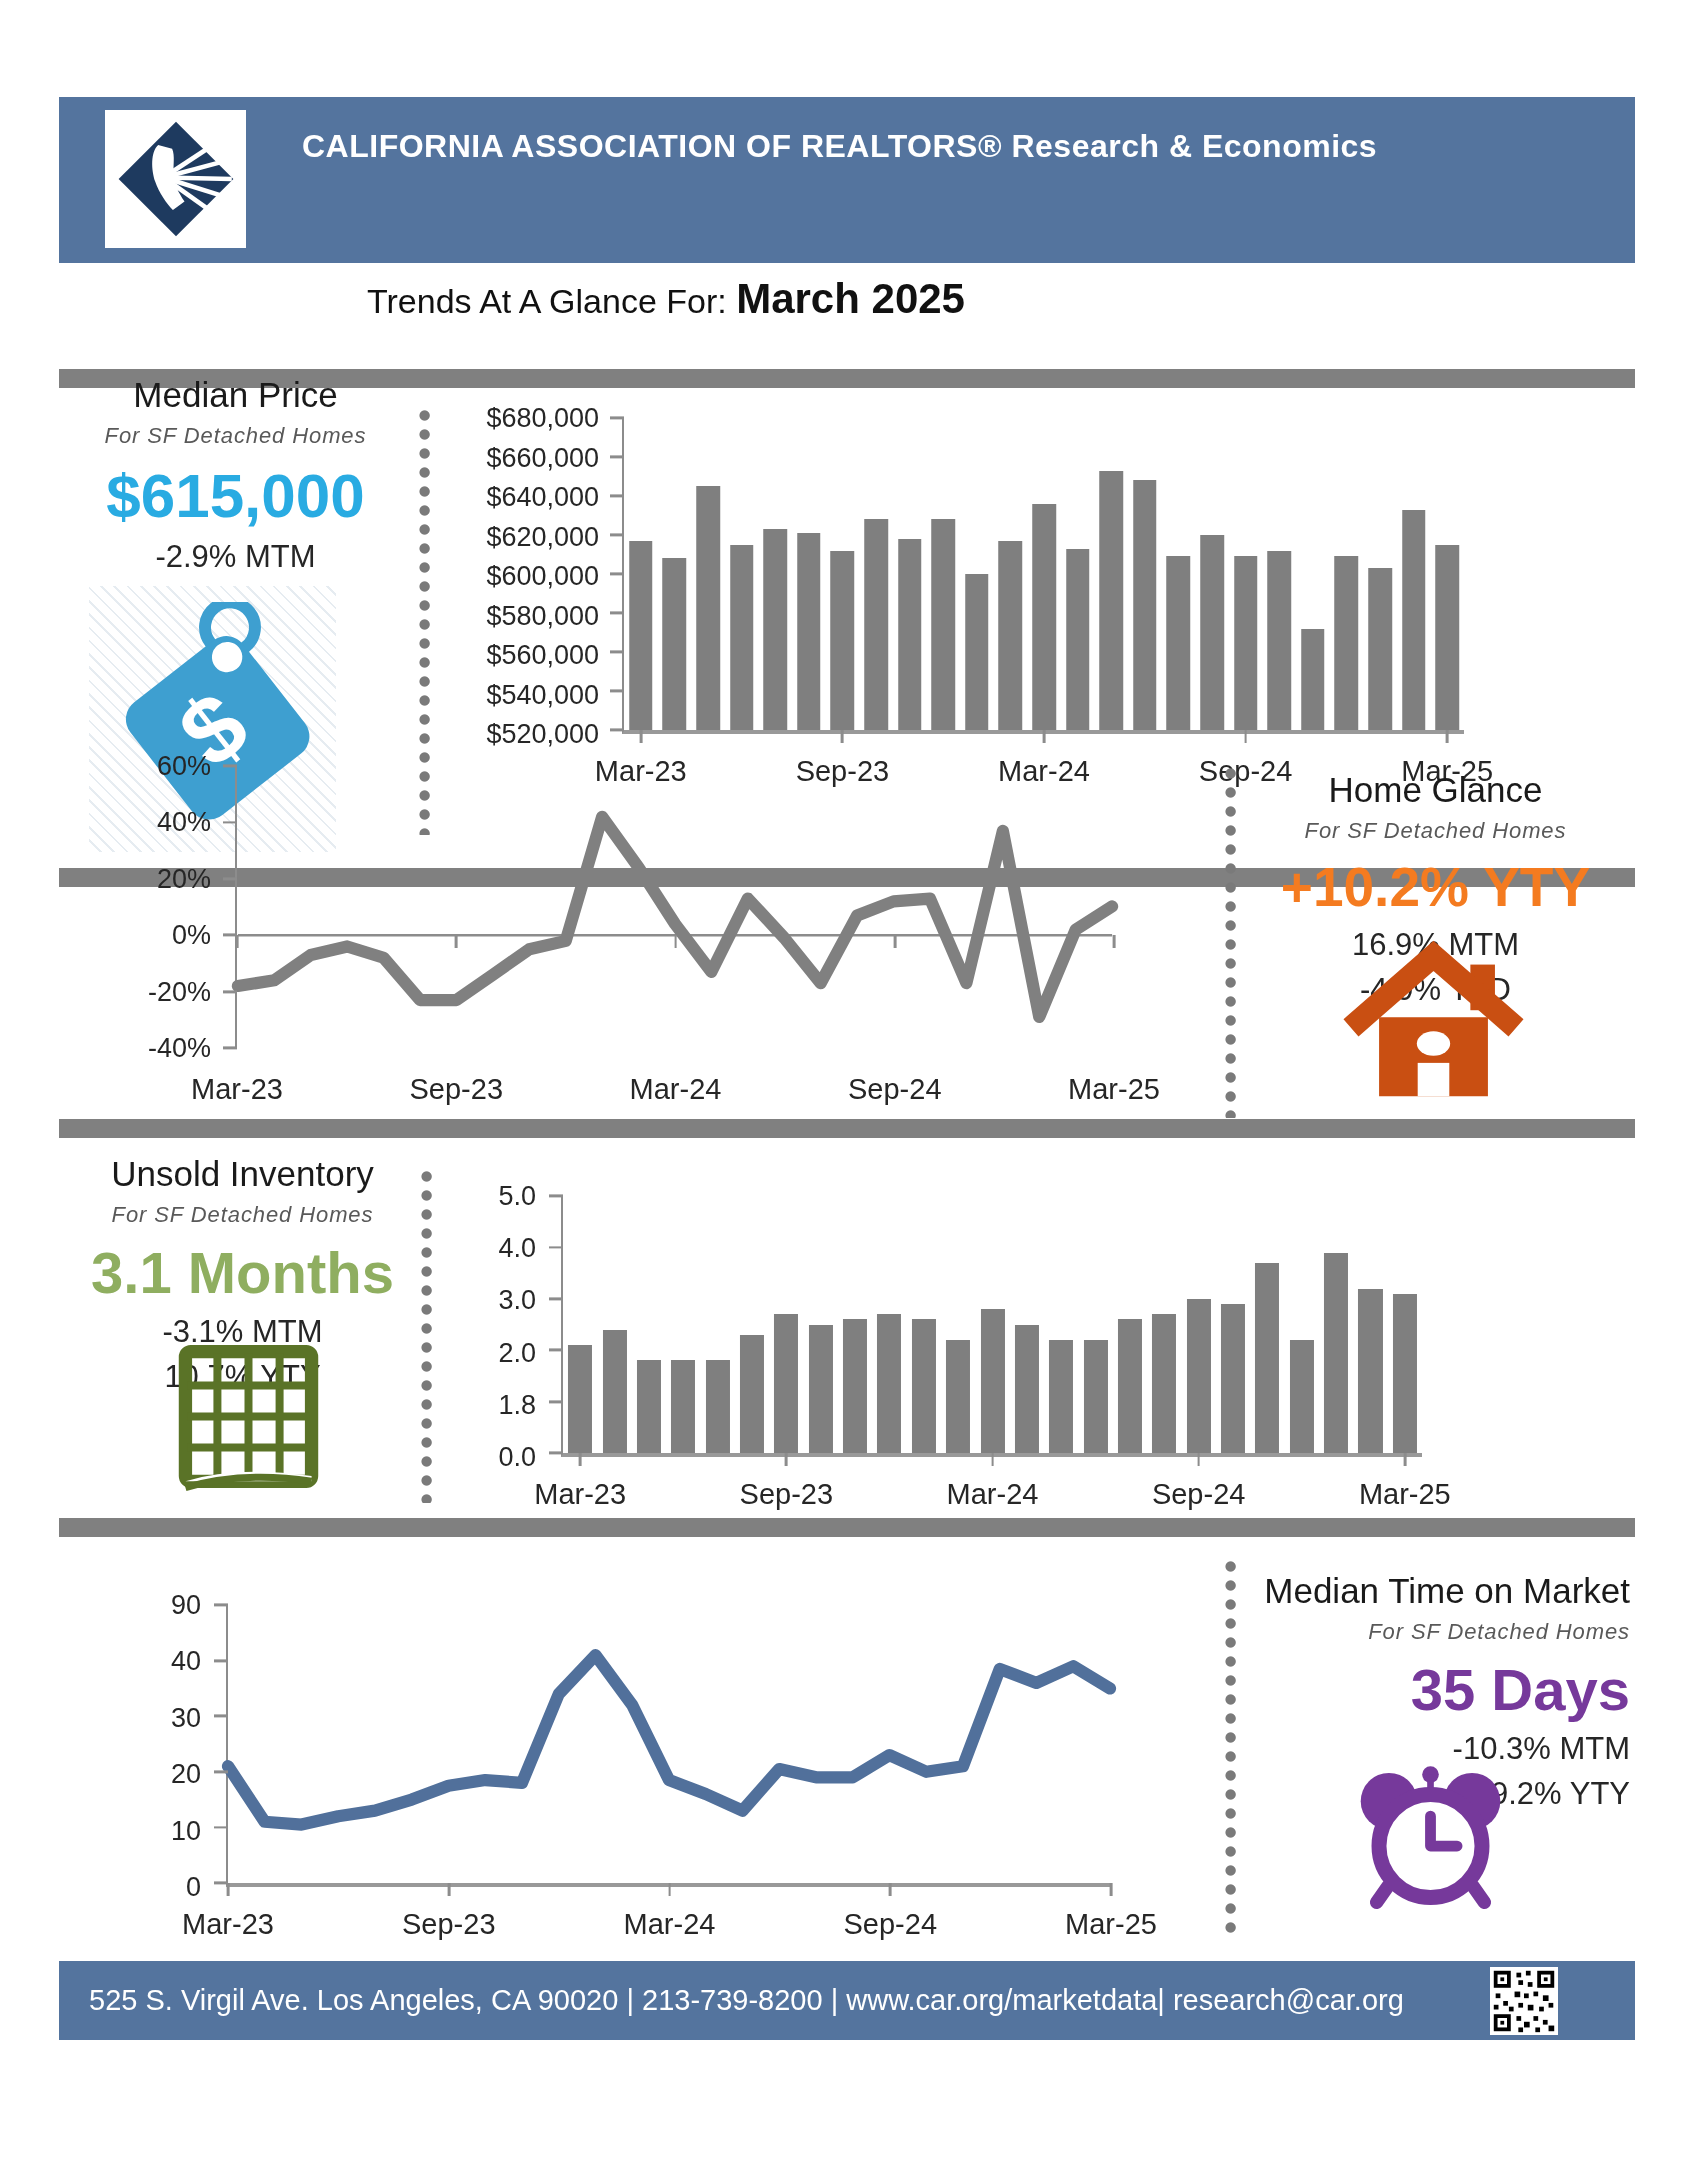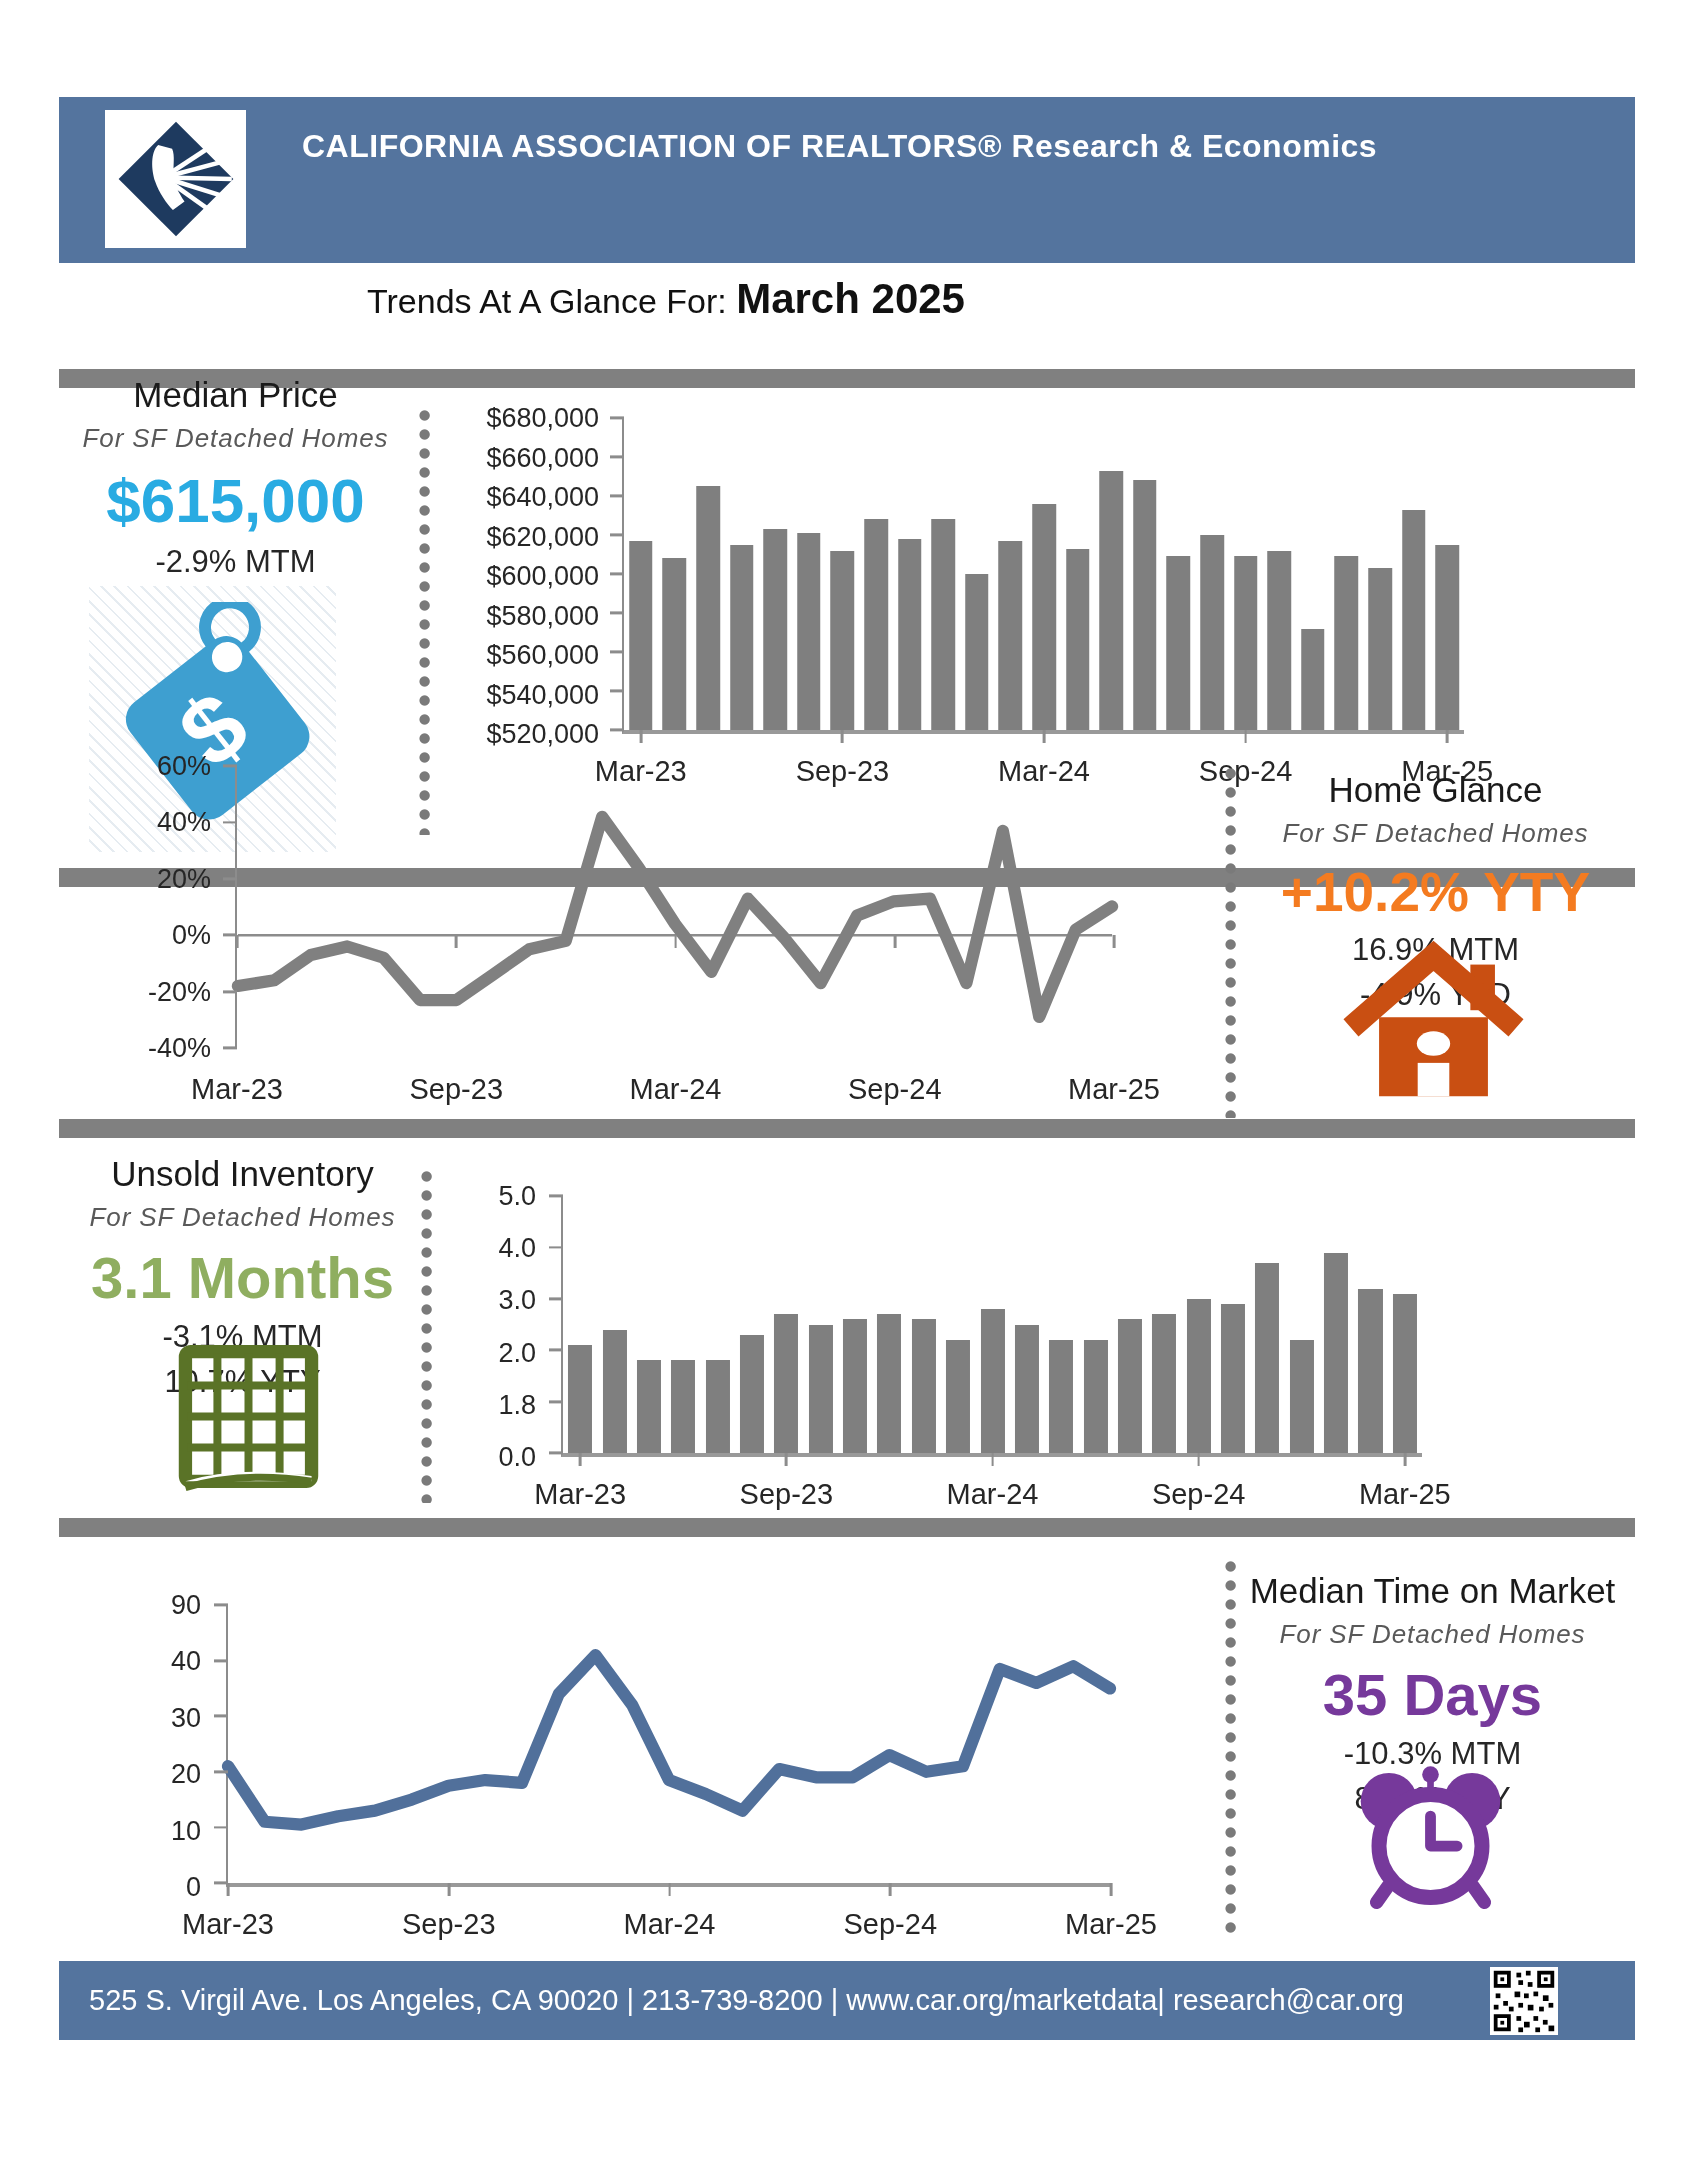--- a/index.html
+++ b/index.html
@@ -14,30 +14,30 @@
   
   #trends{position:absolute;left:0;top:275px;width:1332px;text-align:center;font-size:34px;color:#111;}
   #trends b{font-size:42px;font-weight:bold;}
 
   .hr{position:absolute;left:59px;width:1576px;height:19px;background:#808080;}
   #hr1{top:369px;} #hr2{top:868px;} #hr3{top:1119px;} #hr4{top:1518px;}
 
   
   .panel{position:absolute;text-align:center;color:#1a1a1a;}
   .p-title{font-size:35px;color:#1a1a1a;}
-  .p-sub{font-size:26px;font-style:italic;color:#595959;letter-spacing:0.9px;margin-top:7.5px;}
+  .p-sub{font-size:22px;font-style:italic;color:#595959;letter-spacing:0.9px;margin-top:7.5px;}
   .p-value{font-weight:bold;margin-top:11.3px;}
   .p-stat{font-size:31px;color:#262626;margin-top:8.5px;}
   #panel-price{left:66px;top:375px;width:339px;}
   #panel-price .p-value{font-size:62px;color:#29ABE2;}
   #panel-sales{left:1252px;top:770px;width:367px;}
   #panel-sales .p-value{font-size:55px;color:#F47B20;}
   #panel-inventory{left:73px;top:1154px;width:339px;}
   #panel-inventory .p-value{font-size:58px;color:#8FAE60;}
-  #panel-time{left:1235px;top:1571px;width:395px;}
+  #panel-time{left:1235px;top:1571px;width:395px;text-align:right;}
   #panel-time .p-value{font-size:58px;color:#76399B;}
 
   
   .vdots{position:absolute;width:13px;background-image:radial-gradient(circle at 6.6px 8.5px,#7a7a7a 4.7px,rgba(0,0,0,0) 5.6px);background-size:13px 19px;background-repeat:repeat-y;}
   #dots1{left:418px;top:407px;height:428px;}
   #dots2{left:1224px;top:765px;height:353px;}
   #dots3{left:420px;top:1168px;height:335px;}
   #dots4{left:1224px;top:1558px;height:375px;}
 
   

